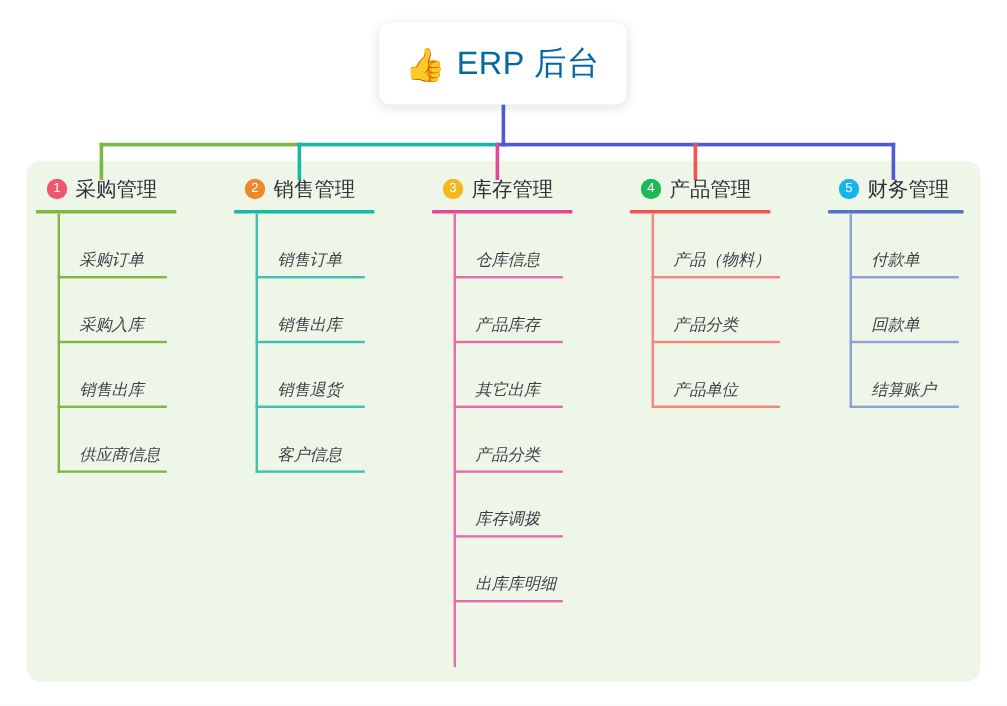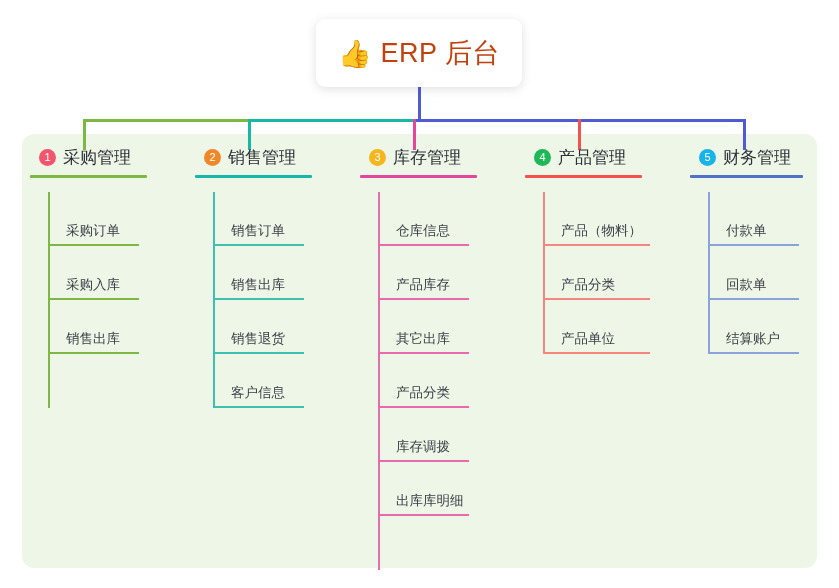--- a/index.html
+++ b/index.html
@@ -38,21 +38,21 @@
     box-sizing: border-box;
   }
   .root-emoji {
     font-size: 27px;
     line-height: 1;
     display: inline-block;
     transform: translateY(1px);
   }
   .root-title {
     font-size: 27px;
-    color: #c2410c;
+    color: #0369a1;
     letter-spacing: 0.5px;
     white-space: nowrap;
   }
 
   
   .panel {
     position: absolute;
     left: 22px;
     top: 134px;
     width: 795px;
@@ -104,23 +104,24 @@
     white-space: nowrap;
   }
   .col-rule {
     height: 3px;
     border-radius: 1px;
     margin-top: 5px;
   }
 
   .items {
     position: relative;
-    margin-top: 14px;
+    margin-top: 0;
     padding-left: 18px;
     box-sizing: border-box;
+    font-style: italic;
   }
   .spine {
     position: absolute;
     left: 18px;
     top: 0;
     width: 2px;
   }
   .item {
     position: relative;
     height: 54px;
@@ -181,20 +182,24 @@
             <div class="item-rule" style="background: rgb(124, 184, 66); width: 91px;"></div>
           </div>
           <div class="item">
             <span class="item-label">采购入库</span>
             <div class="item-rule" style="background: rgb(124, 184, 66); width: 91px;"></div>
           </div>
           <div class="item">
             <span class="item-label">销售出库</span>
             <div class="item-rule" style="background: rgb(124, 184, 66); width: 91px;"></div>
           </div>
+          <div class="item">
+            <span class="item-label">供应商信息</span>
+            <div class="item-rule" style="background: rgb(124, 184, 66); width: 91px;"></div>
+          </div>
         </div>
       </div>
       <div class="column" style="left: 195px; width: 160px;">
         <div class="col-header">
           <span class="badge" style="background: rgb(240, 136, 42);">2</span>
           <span class="col-title">销售管理</span>
         </div>
         <div class="col-rule" style="background: rgb(23, 184, 166); width: 117px;"></div>
         <div class="items">
           <div class="spine" style="background: rgb(63, 192, 176); height: 216px;"></div>

